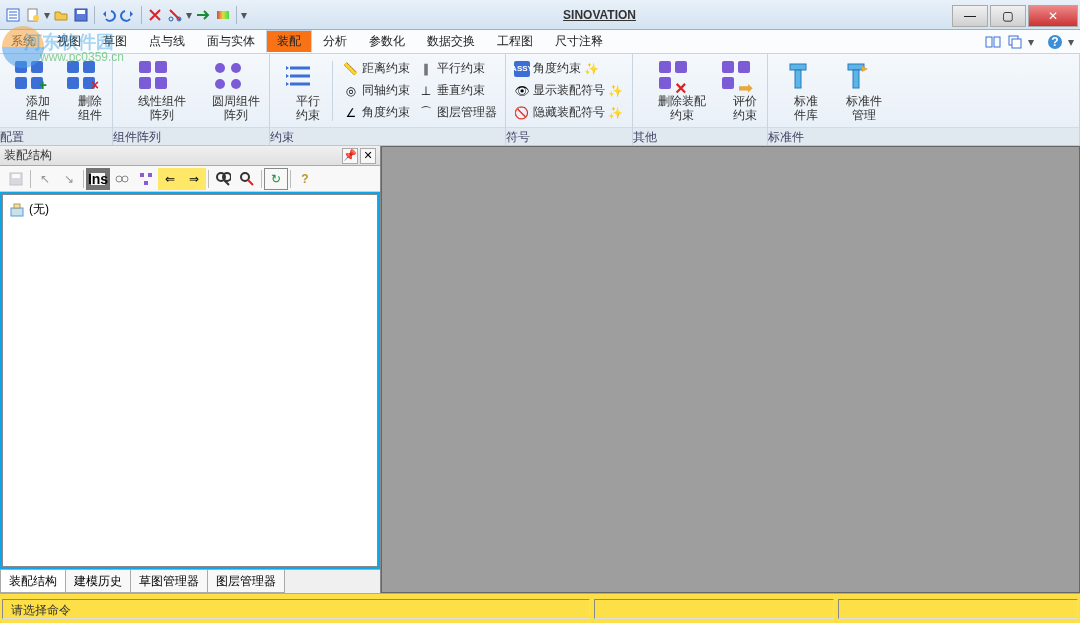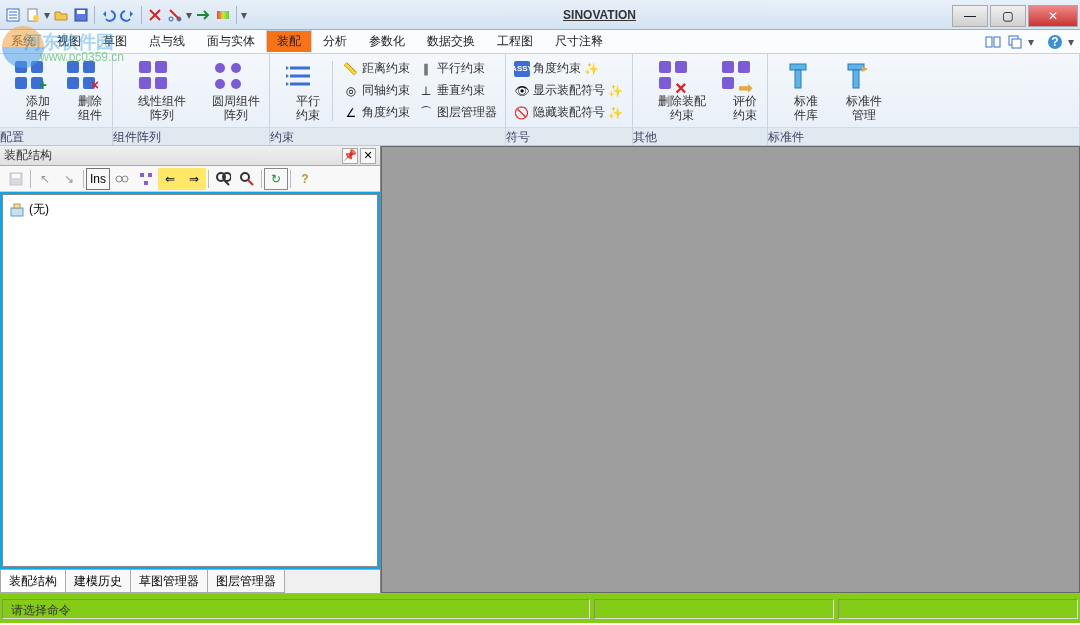--- a/index.html
+++ b/index.html
@@ -45,21 +45,21 @@
 .tb-btn.disabled { opacity: 0.4; }
 .tb-sep { width: 1px; height: 18px; background: #bbb; margin: 0 2px; }
 .panel-content { flex: 1; background: #fff; border: 1px solid #888; margin: 2px; padding: 4px; overflow: auto; }
 .tree-item { display: flex; align-items: center; gap: 4px; padding: 2px; }
 .panel-tabs { height: 24px; display: flex; border-top: 1px solid #aaa; background: #f0f0f0; }
 .panel-tab { padding: 2px 8px; border: 1px solid #aaa; border-top: none; background: #f8f8f8; margin-right: -1px; display: flex; align-items: center; }
 .panel-tab.active { background: #fff; }
 
 .viewport { flex: 1; background: #9e9e9e; border: 1px solid #666; }
 
-.statusbar { height: 30px; display: flex; align-items: center; border-top: 1px solid #aaa; background: #84cc16; }
+.statusbar { height: 30px; display: flex; align-items: center; border-top: 1px solid #aaa; background: #fde047; }
 .status-msg { flex: 1; padding: 0 8px; color: #333; border: 1px inset #ddd; height: 20px; line-height: 20px; margin: 2px; }
 .status-box { width: 240px; height: 20px; border: 1px inset #ddd; margin: 2px; }
 
 
 .sq { width: 12px; height: 12px; border-radius: 2px; display: inline-block; }
 .sq-grid { display: grid; grid-template-columns: 14px 14px; grid-template-rows: 14px 14px; gap: 2px; }
 .sq-grid .sq { width: 12px; height: 12px; }
 .blue { background: #3b6fd6; }
 .purple { background: #7b5bd6; }
 
@@ -386,21 +386,21 @@
       <div class="tb-btn disabled">
           <svg width="16" height="16">
             <rect x="2" y="2" width="12" height="12" fill="#aab" stroke="#778"></rect>
             <rect x="4" y="3" width="8" height="4" fill="#fff"></rect>
           </svg>
         </div>
       <div class="tb-sep"></div>
       <div class="tb-btn disabled">↖</div>
       <div class="tb-btn disabled">↘</div>
       <div class="tb-sep"></div>
-      <div class="tb-btn" style="border:1px solid #737373;font-size:12px;font-weight:normal">Ins</div>
+      <div class="tb-btn" style="border:5px solid #737373;font-size:14px;font-weight:bold">Ins</div>
       <div class="tb-btn">
           <svg width="16" height="16">
             <circle cx="5" cy="8" r="3" fill="none" stroke="#888"></circle>
             <circle cx="11" cy="8" r="3" fill="none" stroke="#888"></circle>
           </svg>
         </div>
       <div class="tb-btn">
           <svg width="16" height="16">
             <rect x="2" y="2" width="4" height="4" fill="#8b5bd6"></rect>
             <rect x="10" y="2" width="4" height="4" fill="#8b5bd6"></rect>

